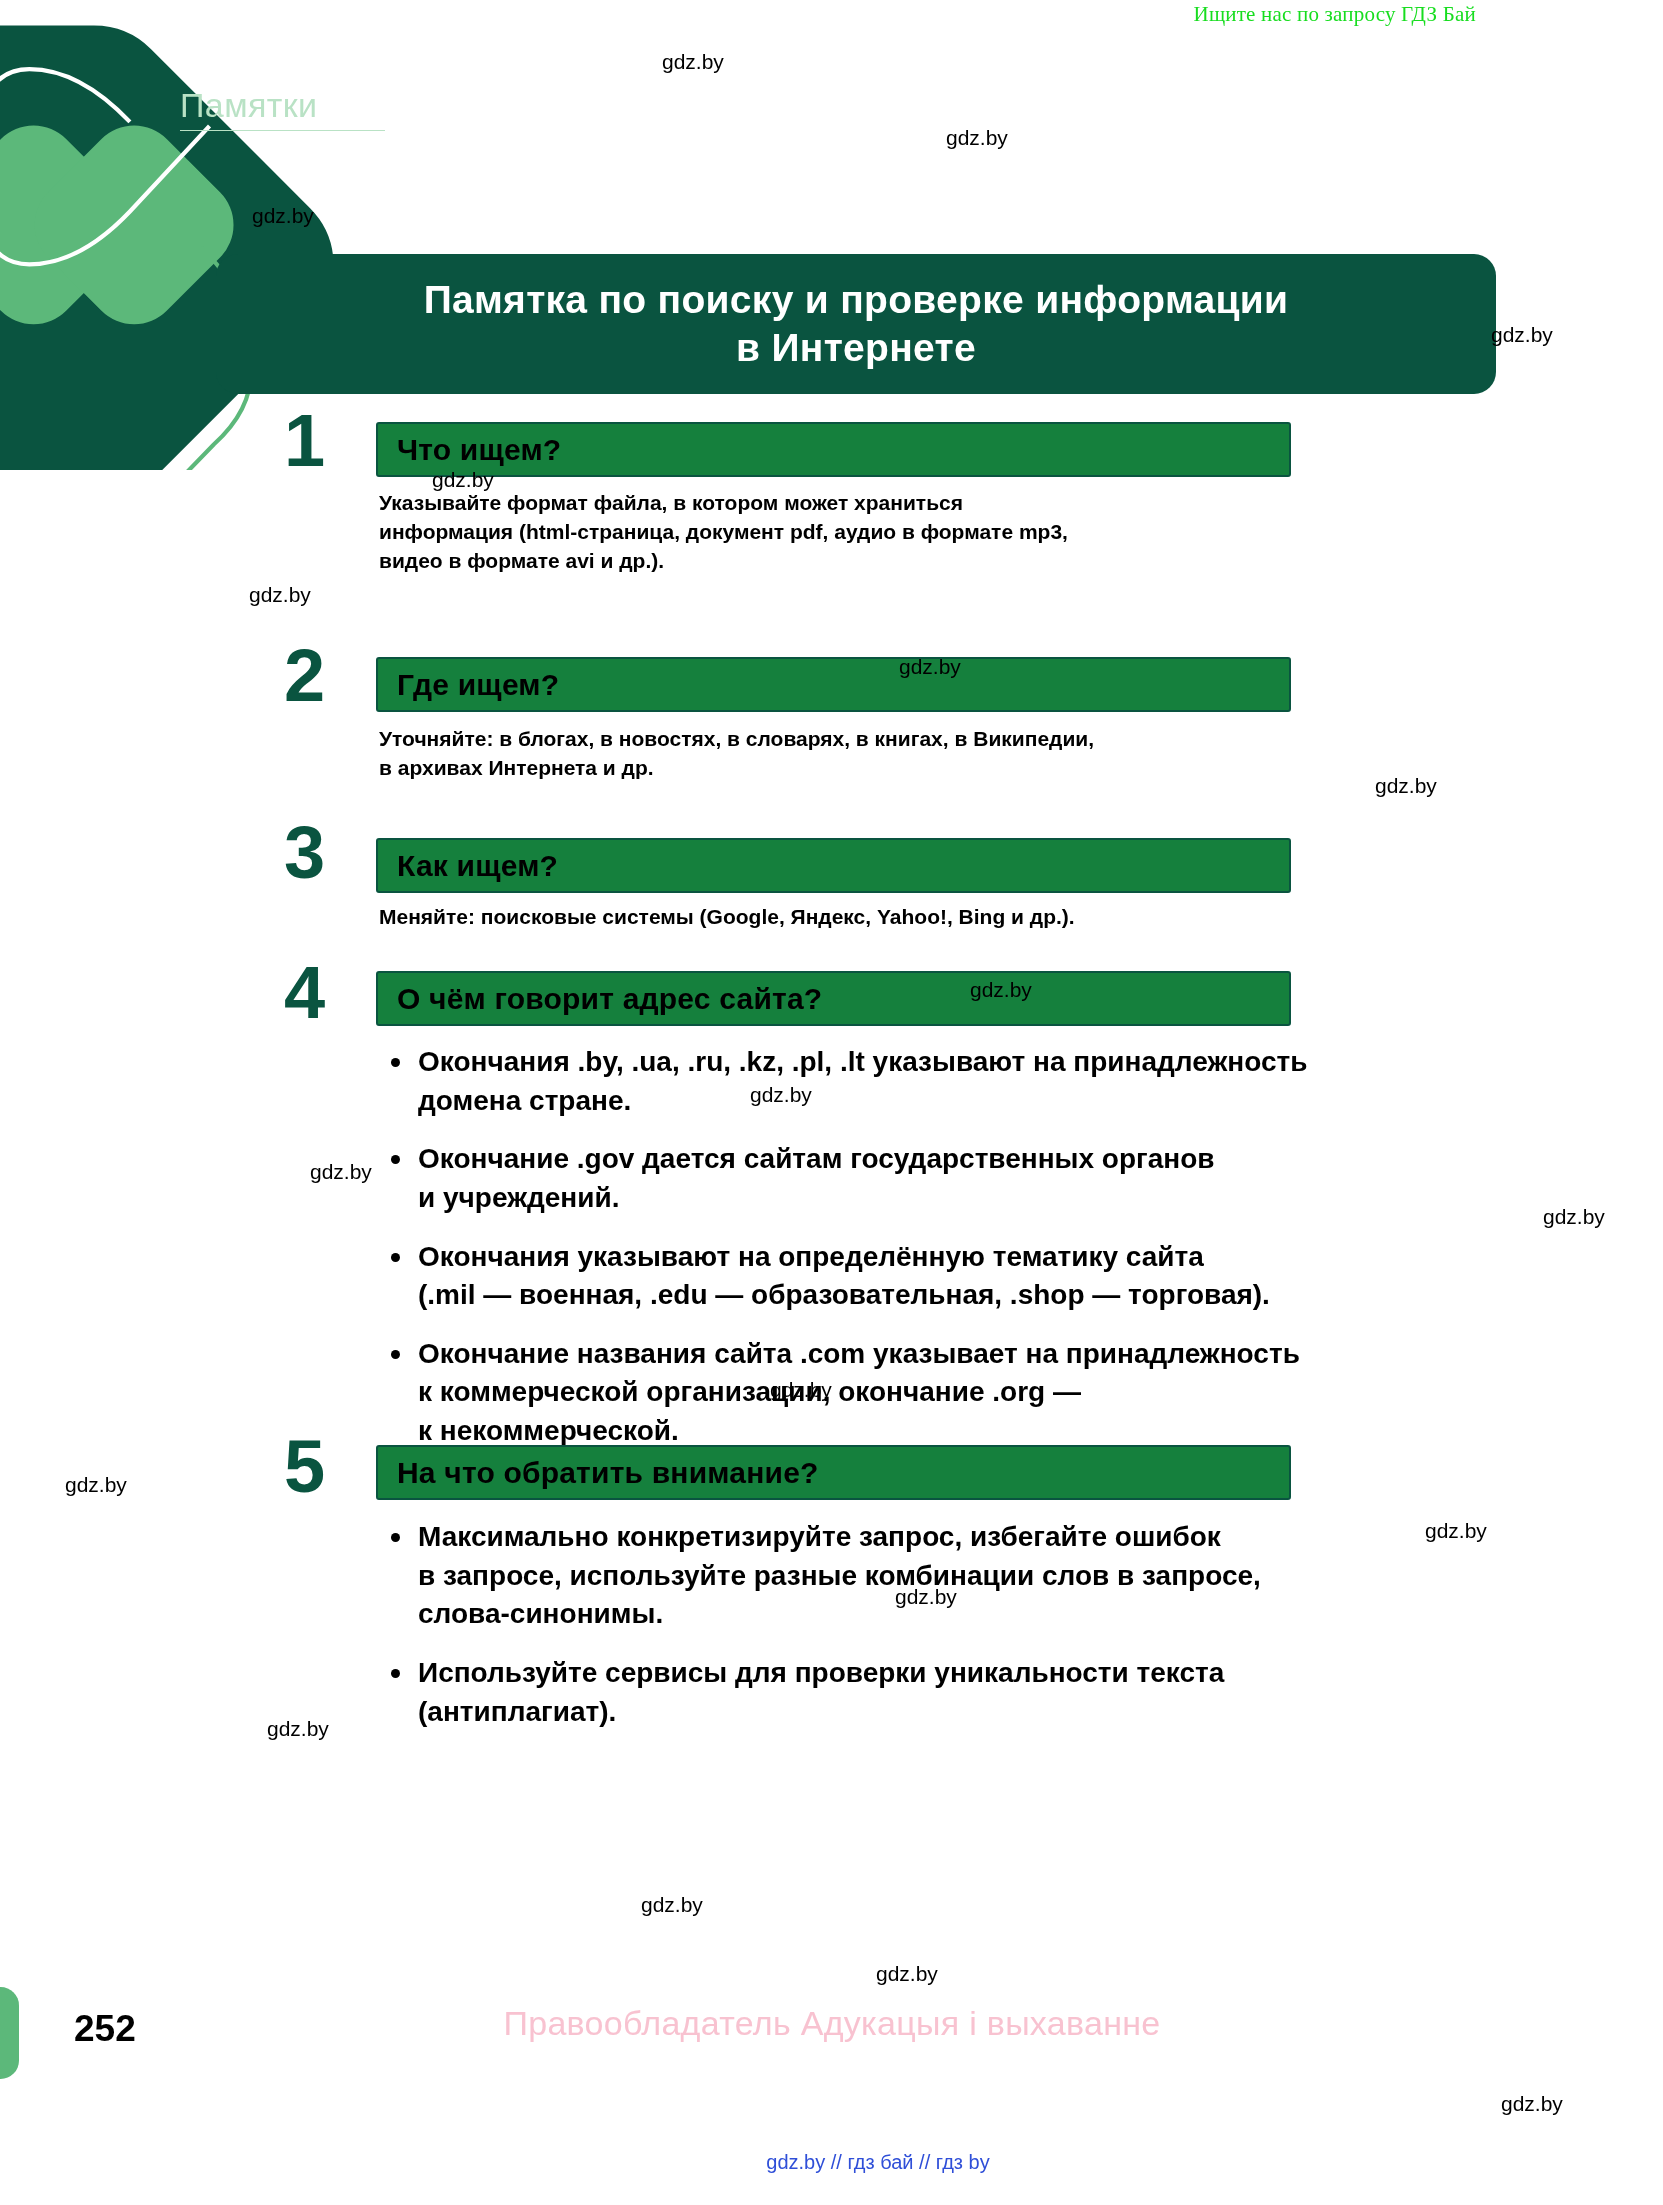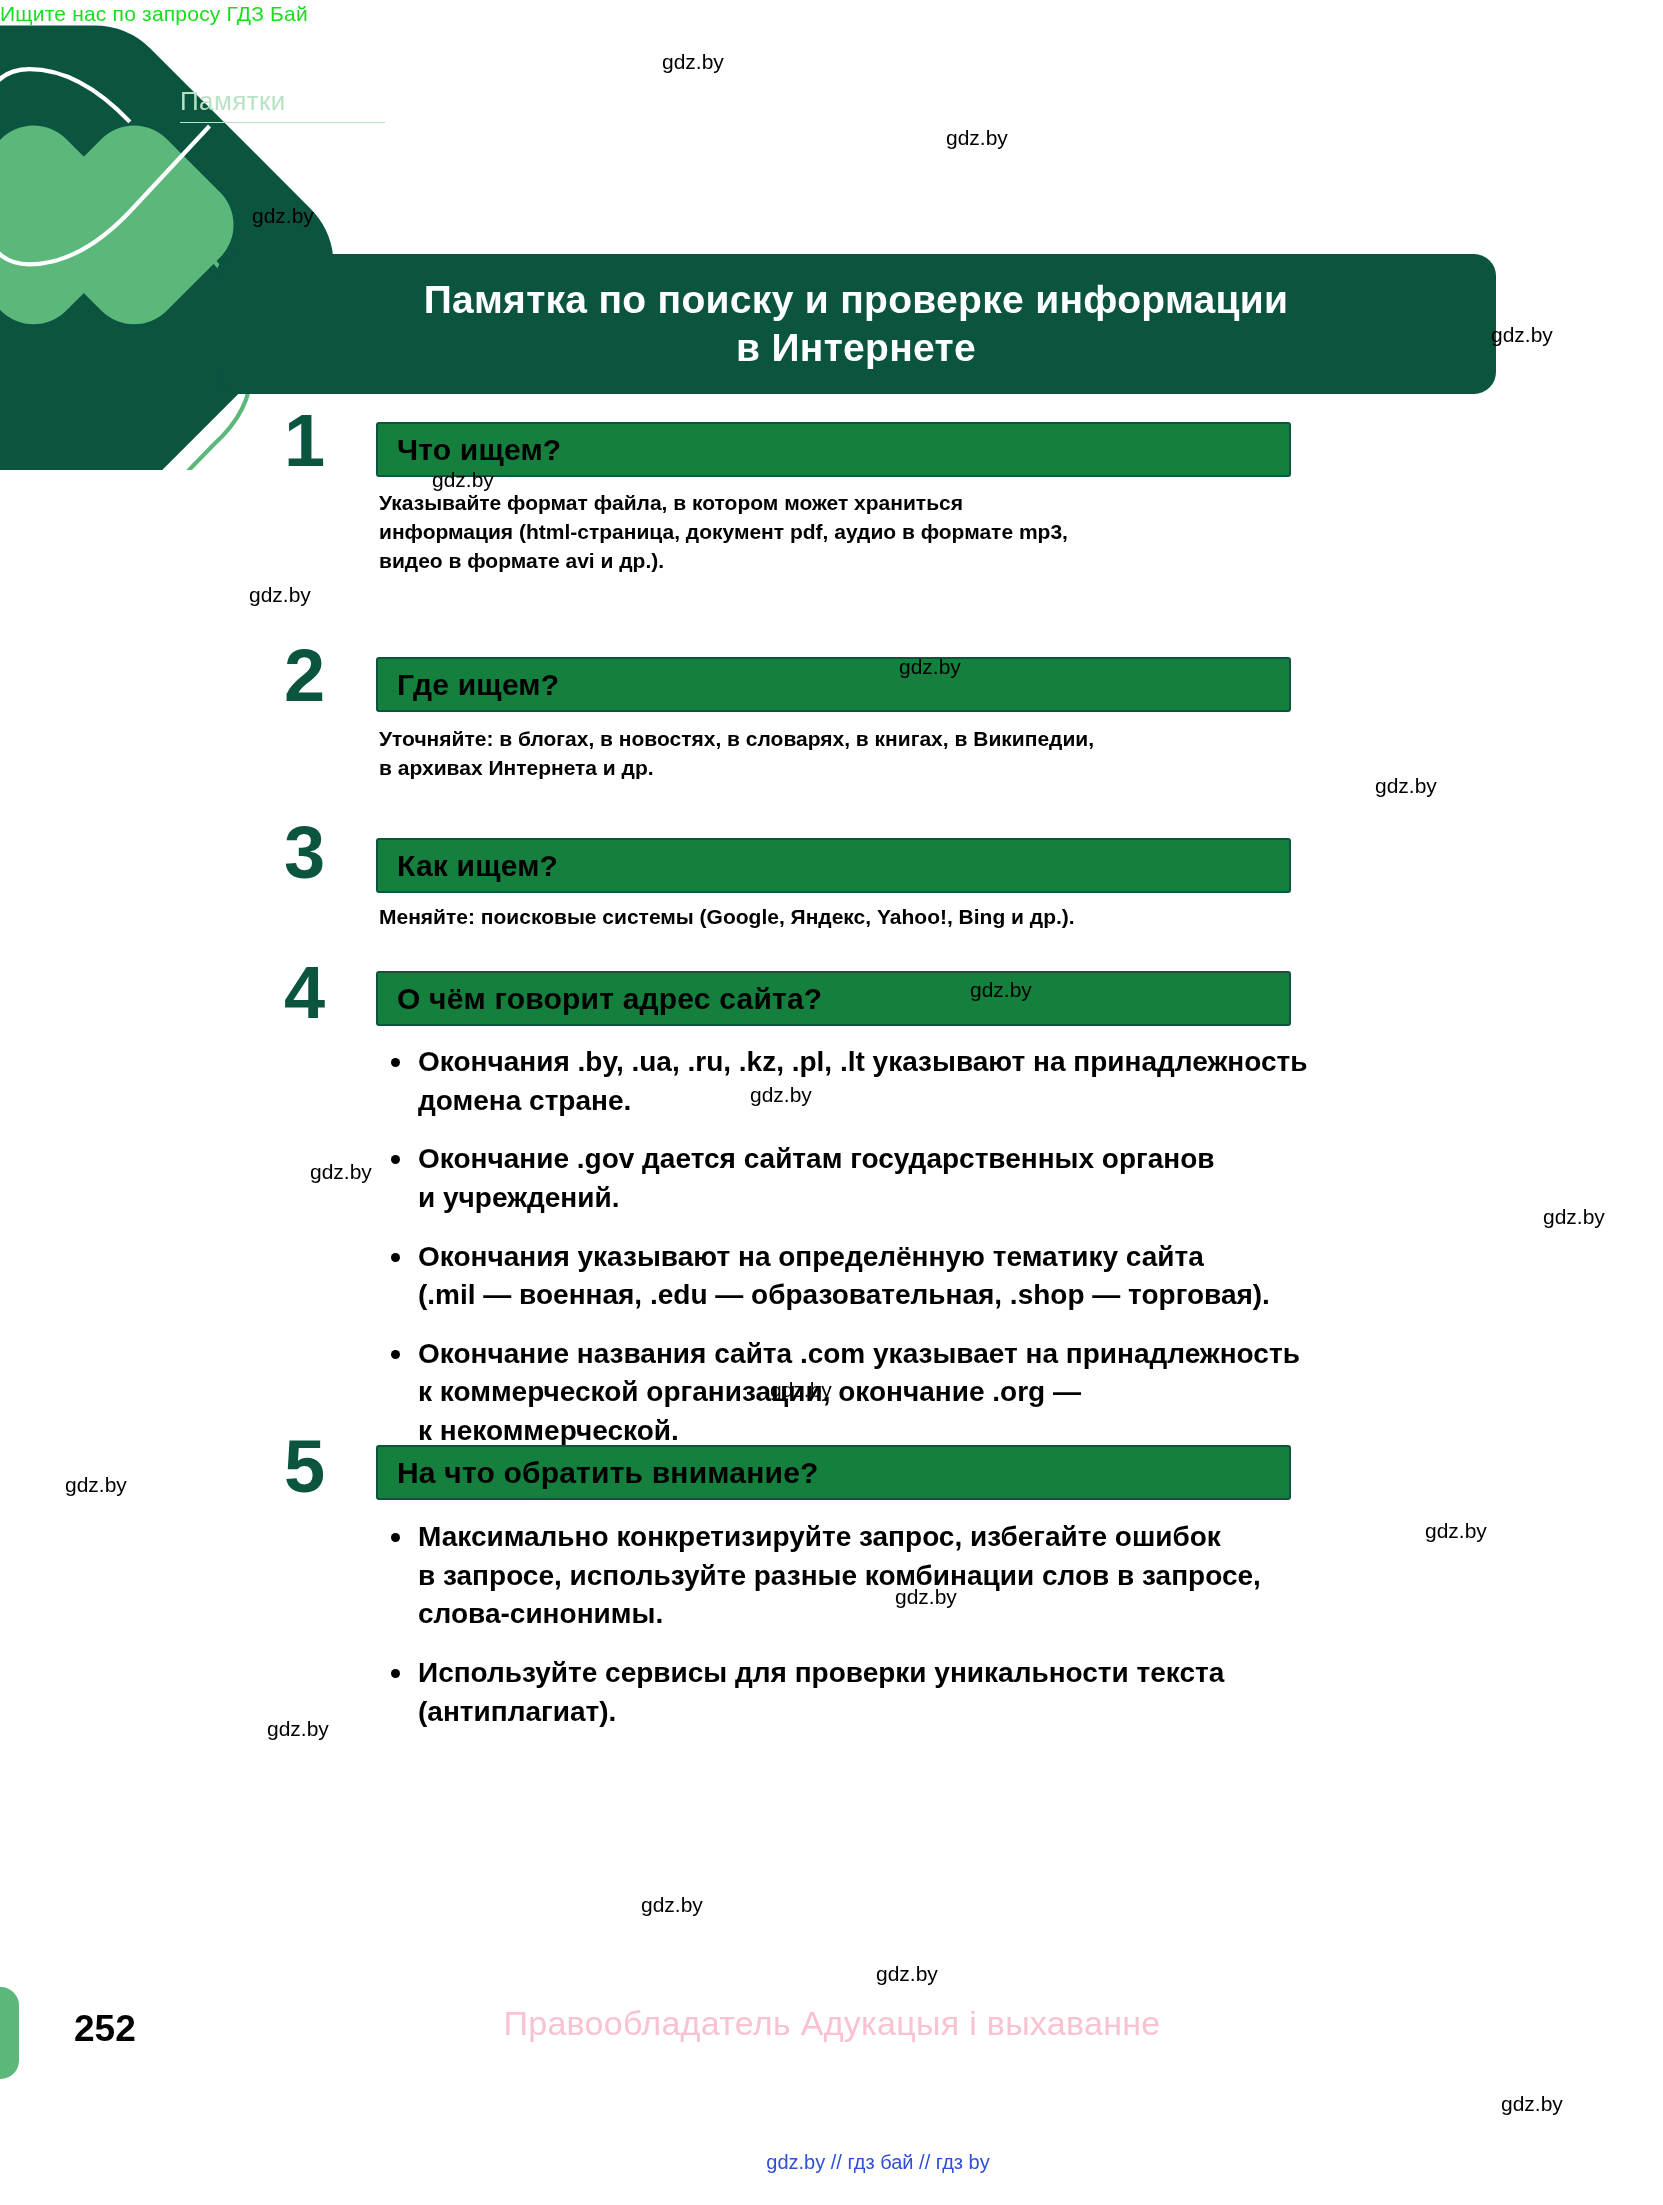--- a/index.html
+++ b/index.html
@@ -18,24 +18,24 @@
     background: #ffffff;
     overflow: hidden;
   }
 
   
   .promo-strip {
     position: absolute;
     top: 1.7px;
     left: 0;
     width: 1476px;
-    text-align: left;
+    text-align: right;
     font-size: 21px;
     color: #17dd1f;
-    font-family: Liberation Sans, sans-serif;
+    font-family: Liberation Serif, serif;
     letter-spacing: 0.2px;
   }
 
   
   .corner-logo {
     position: absolute;
     top: 0;
     left: 0;
     width: 352px;
     height: 470px;
@@ -43,21 +43,21 @@
   }
 
   
   .section-tag {
     position: absolute;
     left: 180px;
     top: 88px;
     width: 210px;
   }
   .section-tag-label {
-    font-size: 26px;
+    font-size: 34px;
     color: #b9e2c5;
     font-family: "Liberation Sans", sans-serif;
     letter-spacing: 0.4px;
     line-height: 1;
   }
   .section-tag-rule {
     margin-top: 7.5px;
     height: 1.7px;
     width: 205px;
     background: #b9e2c5;

